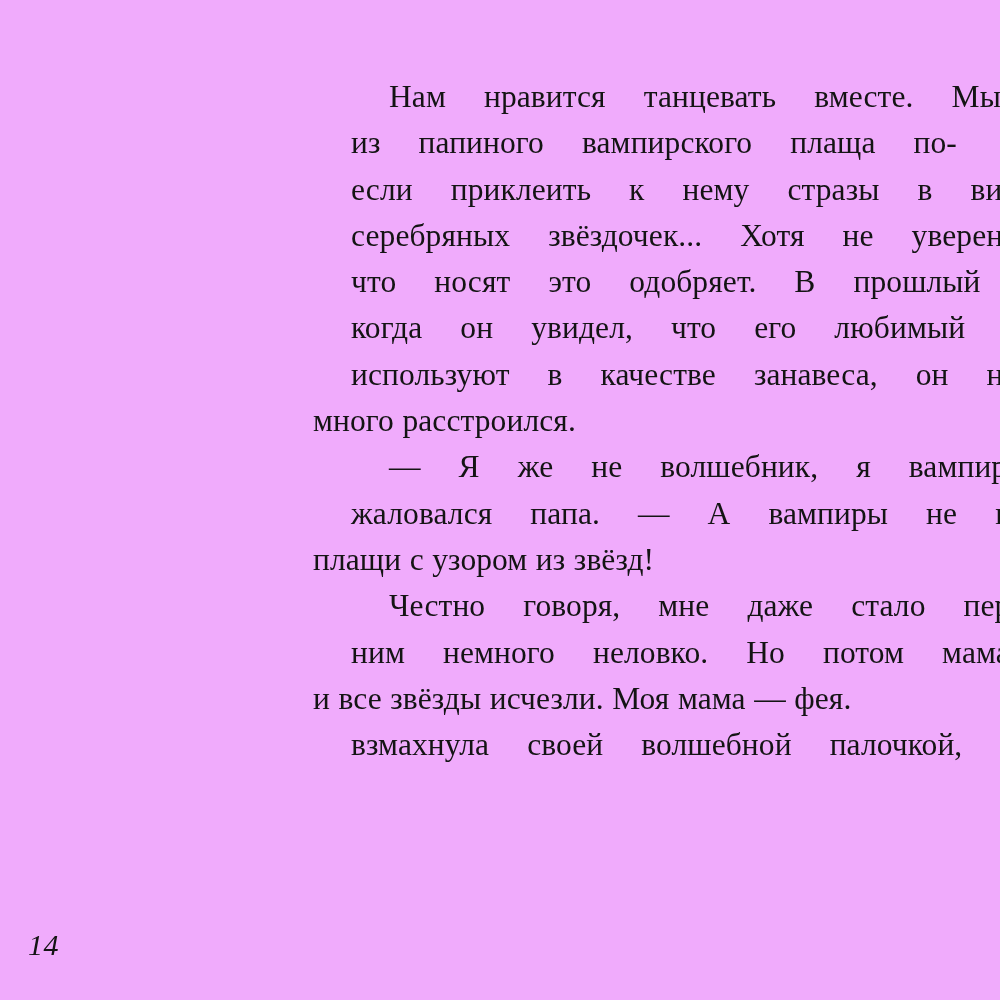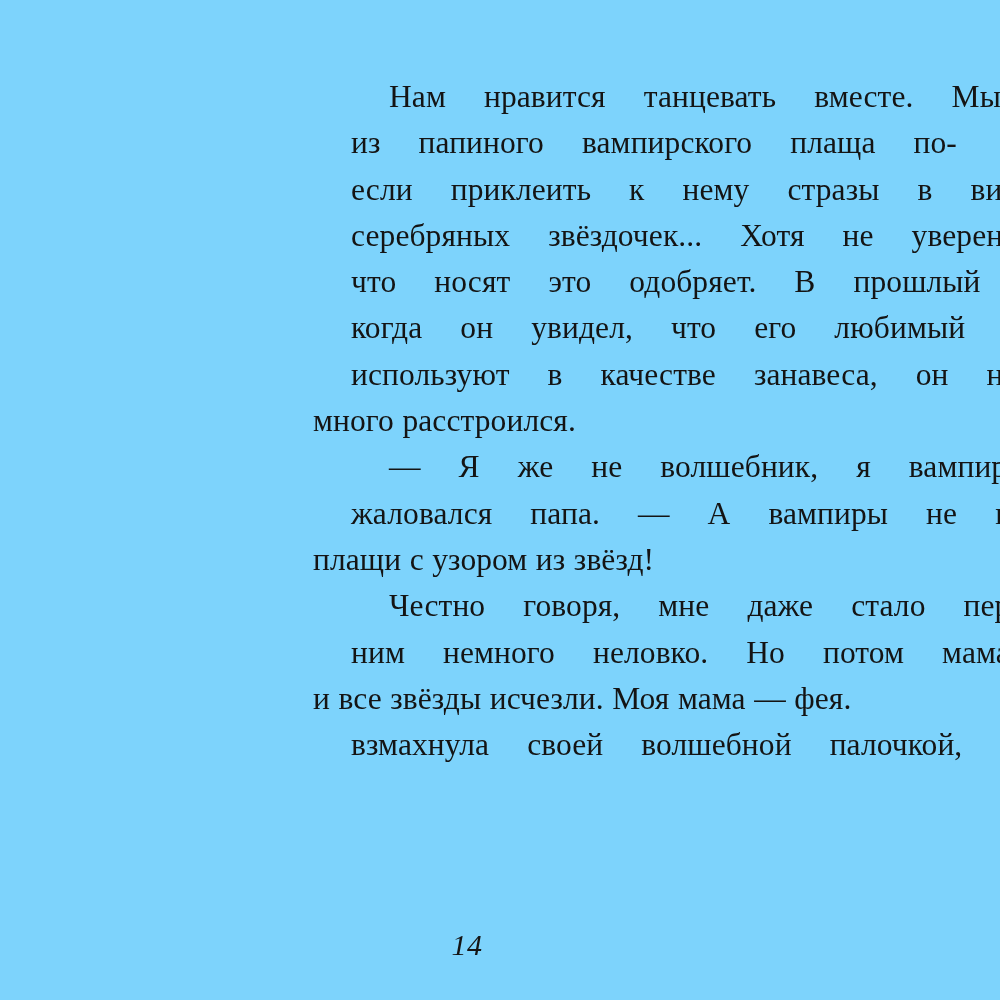--- a/index.html
+++ b/index.html
@@ -13,21 +13,21 @@
     overflow: hidden;
     font-family: "Liberation Serif", "DejaVu Serif", serif;
     color: #141414;
     -webkit-font-smoothing: antialiased;
   }
 
   .page {
     position: relative;
     width: 1000px;
     height: 1000px;
-    background: #7dd3fc;
+    background: #f0abfc;
     box-sizing: border-box;
   }
 
   .text-column {
     position: absolute;
     left: 275px;
     top: 74px;
     width: 536px;
   }
 
@@ -67,21 +67,21 @@
   }
   .line > span {
     display: inline-block;
   }
 
   .page-number {
     position: absolute;
     top: 928px;
     left: 0;
     width: 878px;
-    text-align: center;
+    text-align: left;
     font-size: 30px;
     font-style: italic;
     font-family: "Liberation Serif", "DejaVu Serif", serif;
     color: #141414;
     letter-spacing: 0.5px;
   }
   .page-number-inner {
     display: inline-block;
     transform: translateX(28px);
   }

